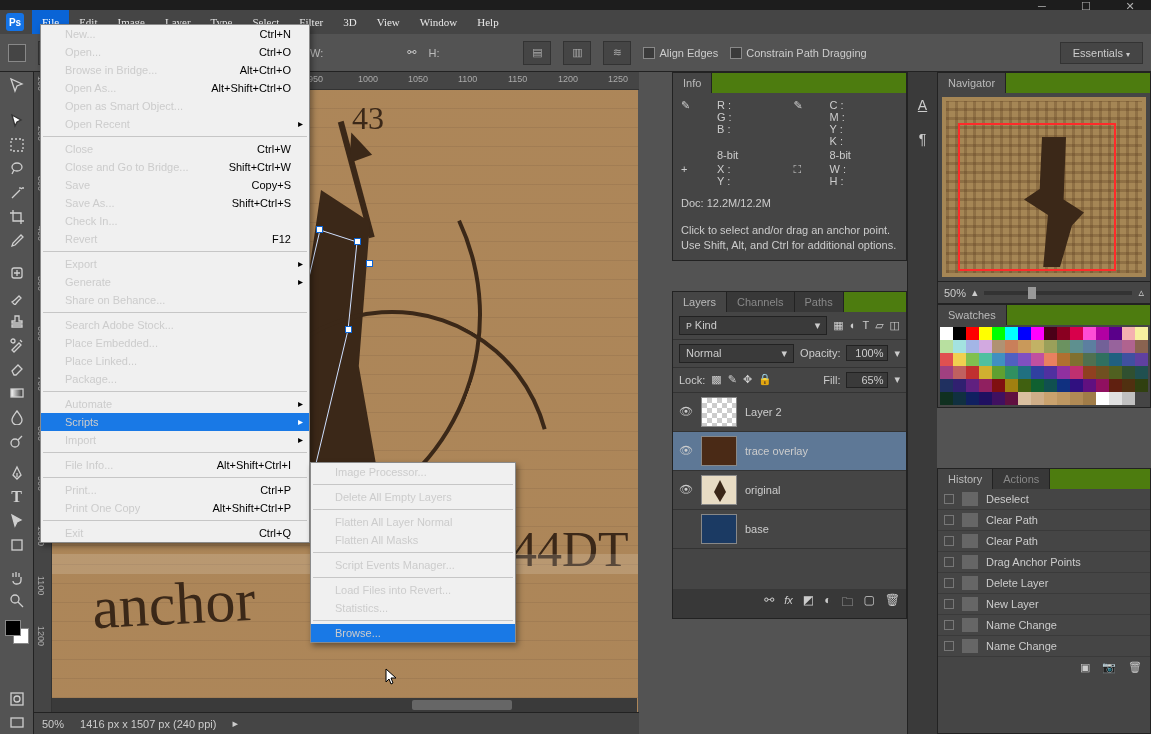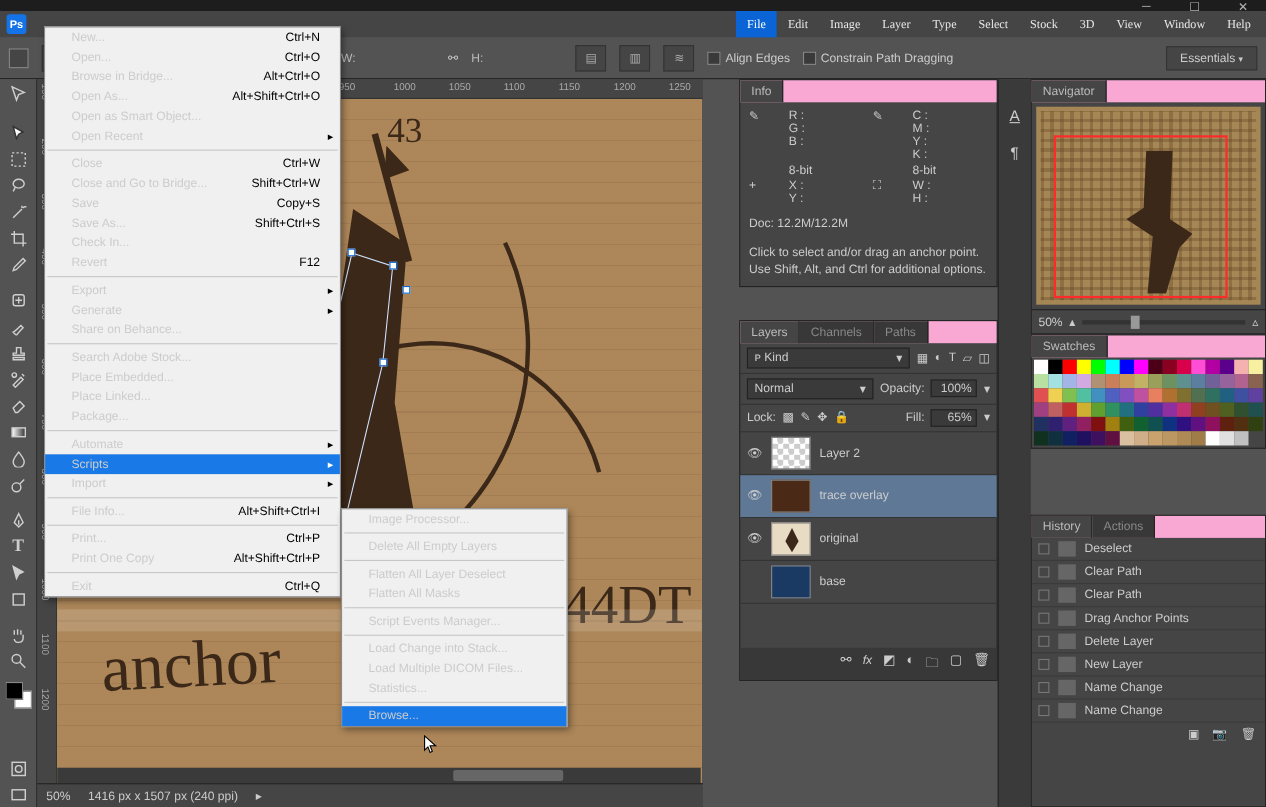--- a/index.html
+++ b/index.html
@@ -3,21 +3,21 @@
 <meta charset="utf-8">
 <style>
 * { margin:0; padding:0; box-sizing:border-box; font-family:"Segoe UI",Tahoma,sans-serif; font-size:11px; color:#ccc; user-select:none; }
 body { background:#535353; width:1151px; height:734px; overflow:hidden; position:relative; }
 
 
 .titlebar { height:10px; background:#1d1d1d; display:flex; justify-content:flex-end; align-items:center; padding-right:8px; gap:18px; }
 .win-btn { width:26px; height:13px; display:flex; align-items:center; justify-content:center; color:#b0b0b0; margin-top:2px; }
 
 
-.menubar { height:24px; background:#454545; display:flex; align-items:center; padding:0 4px;justify-content:space-between; }
+.menubar { height:24px; background:#454545; display:flex; align-items:center; padding:0 4px; }
 .logo { width:18px; height:18px; background:#1473e6; border-radius:3px; margin:0 8px 0 2px; display:flex; align-items:center; justify-content:center; font-weight:bold; font-size:10px; color:#fff; }
 .menu-item { padding:0 10px; height:24px; line-height:24px; color:#e8e8e8;font-family:Liberation Serif, serif; }
 .menu-item.open { background:#0a64d6; color:#fff; }
 
 
 .optbar { height:38px; background:#535353; border-bottom:1px solid #222; display:flex; align-items:center; padding:0 8px; gap:12px; }
 .optbar .ico { width:18px; height:18px; border:1px solid #888; background:#454545; }
 .opt-lbl { color:#bbb; }
 .opt-pill { width:28px; height:24px; background:#454545; border:1px solid #333; display:flex; align-items:center; justify-content:center; color:#aaa; }
 .opt-check { display:flex; align-items:center; gap:4px; }
@@ -61,21 +61,21 @@
 .dd-sep { height:1px; background:#c6c6c6; margin:3px 2px; }
 .dd-item.sub::after { content:"▸"; position:absolute; right:6px; font-size:10px; color:inherit; }
 
 
 .right { position:absolute; right:0; top:72px; bottom:0; display:flex; }
 .thin { width:30px; background:#3a3a3a; border-left:1px solid #222; display:flex; flex-direction:column; align-items:center; gap:16px; padding-top:24px; }
 .thin .t { width:18px; height:18px; color:#ccc; font-size:14px; display:flex; align-items:center; justify-content:center; }
 
 .pcol { display:flex; flex-direction:column; }
 .panel { background:#454545; border:1px solid #222; }
-.p-tabs { display:flex; background:#f9a8d4; }
+.p-tabs { display:flex; background:#4d7c0f; }
 .p-tab { padding:4px 10px; color:#bbb; background:#454545; border-right:1px solid #222; }
 .p-tab.inactive { background:#383838; color:#888; }
 .p-body { padding:6px 8px; color:#bbb; font-size:10px; }
 
 
 .info { width:235px; }
 .info .grid { display:grid; grid-template-columns:28px 1fr 28px 1fr; gap:2px 8px; }
 
 
 .layers { width:235px; }
@@ -134,21 +134,21 @@
 
 <div class="menubar">
   <div class="logo">Ps</div>
   <div id="menus" style="display: flex;">
       <div class="menu-item open">File</div>
       <div class="menu-item">Edit</div>
       <div class="menu-item">Image</div>
       <div class="menu-item">Layer</div>
       <div class="menu-item">Type</div>
       <div class="menu-item">Select</div>
-      <div class="menu-item">Stock</div>
+      <div class="menu-item">Filter</div>
       <div class="menu-item">3D</div>
       <div class="menu-item">View</div>
       <div class="menu-item">Window</div>
       <div class="menu-item">Help</div>
     </div>
 </div>
 
 <div class="optbar">
   <div class="ico"></div>
   <div class="opt-pill">▭</div>
@@ -467,35 +467,32 @@
 <div class="dropdown scripts-menu" id="scriptsmenu">
     <div class="dd-item">
       <span>Image Processor...</span>
     </div>
     <div class="dd-sep"></div>
     <div class="dd-item">
       <span>Delete All Empty Layers</span>
     </div>
     <div class="dd-sep"></div>
     <div class="dd-item">
-      <span>Flatten All Layer Deselect</span>
+      <span>Flatten All Layer Normal</span>
     </div>
     <div class="dd-item">
       <span>Flatten All Masks</span>
     </div>
     <div class="dd-sep"></div>
     <div class="dd-item">
       <span>Script Events Manager...</span>
     </div>
     <div class="dd-sep"></div>
     <div class="dd-item">
-      <span>Load Change into Stack...</span>
-    </div>
-    <div class="dd-item">
-      <span>Load Multiple DICOM Files...</span>
+      <span>Load Files into Revert...</span>
     </div>
     <div class="dd-item">
       <span>Statistics...</span>
     </div>
     <div class="dd-sep"></div>
     <div class="dd-item hi">
       <span>Browse...</span>
     </div>
   </div>
 <div class="cursor"><svg viewBox="0 0 14 18">

